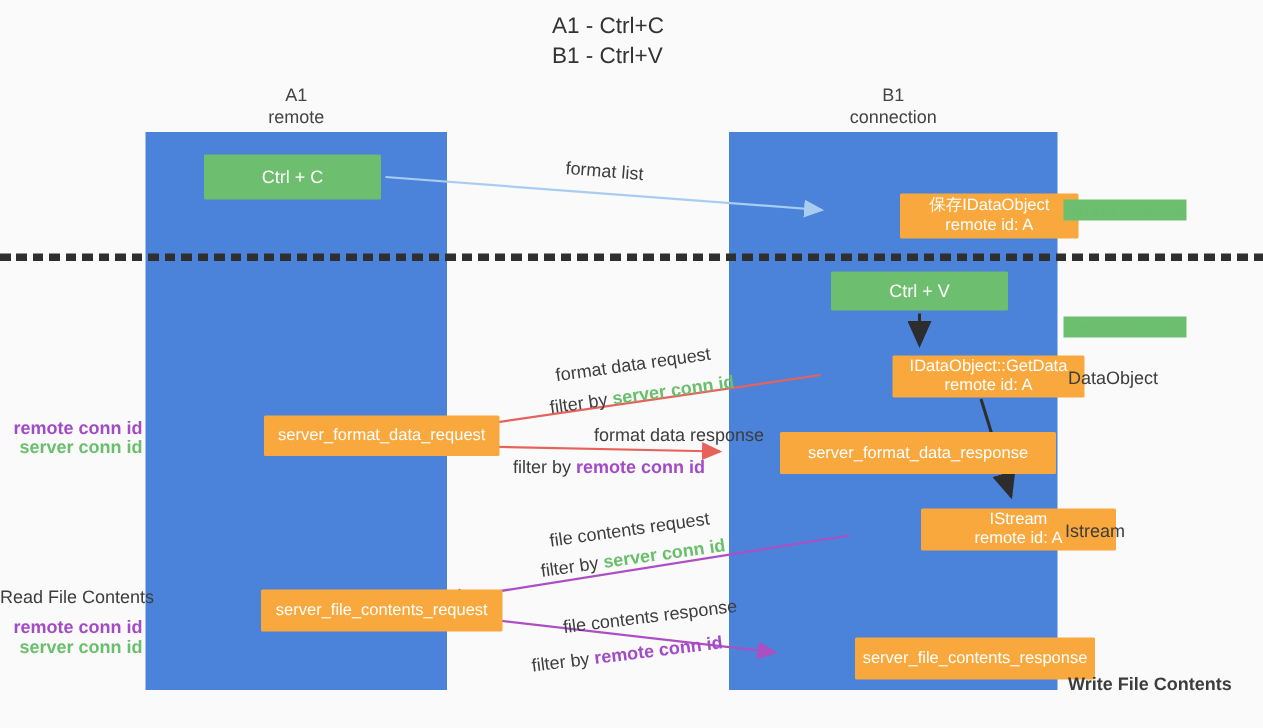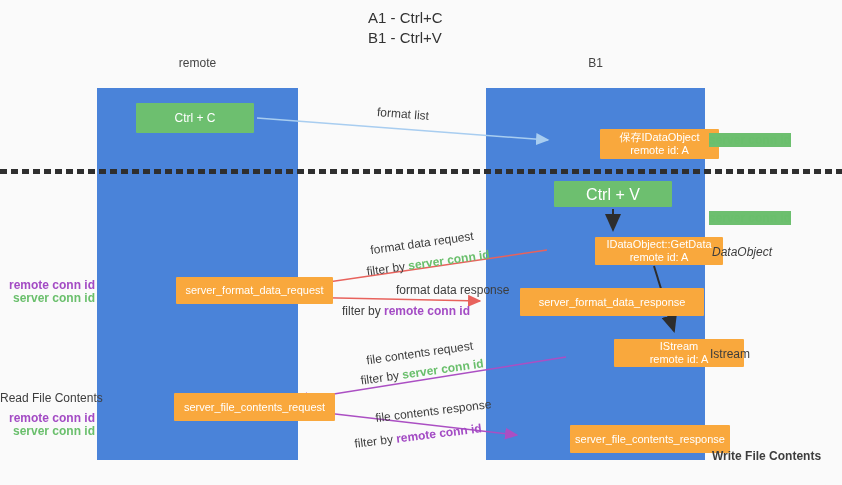--- a/index.html
+++ b/index.html
@@ -13,21 +13,21 @@
   .lane-header.b{left:486px;width:219px;}
   .title{position:absolute;left:368px;top:8px;font-size:15px;line-height:20px;color:#333;z-index:2;}
   .divider{position:absolute;left:0;top:169px;width:842px;height:5px;z-index:4;
     background:repeating-linear-gradient(90deg,#2f2f2f 0 7px,transparent 7px 11px);}
   .node{position:absolute;z-index:10;display:flex;flex-direction:column;align-items:center;justify-content:center;
     color:#fff;text-align:center;font-size:11px;line-height:13px;border-radius:1px;}
   .green{background:#6dbf6f;}
   .orange{background:#f9a83d;margin-left:46px;}
   .n-ctrlc{left:136px;top:103px;width:118px;height:30px;font-size:12px;}
   .n-save{left:554px;top:129px;width:119px;height:30px;}
-  .n-ctrlv{left:554px;top:181px;width:118px;height:26px;font-size:16px;}
+  .n-ctrlv{left:554px;top:181px;width:118px;height:26px;font-size:12px;}
   .n-getdata{left:549px;top:237px;width:128px;height:28px;}
   .n-fmtreq{left:130px;top:277px;width:157px;height:27px;}
   .n-fmtresp{left:474px;top:288px;width:184px;height:28px;justify-content:center;}
   .n-istream{left:568px;top:339px;width:130px;height:28px;}
   .n-filereq{left:128px;top:393px;width:161px;height:28px;}
   .n-fileresp{left:524px;top:425px;width:160px;height:28px;}
   .alabel{position:absolute;z-index:20;font-size:12px;color:#3d3d3d;white-space:nowrap;}
   .rot-dn{transform:rotate(4.5deg);}
   .rot-up8{transform:rotate(-8deg);}
   .rot-up7{transform:rotate(-7deg);}
@@ -43,24 +43,26 @@
 <body>
 
 <div class="stage">
 
   <div class="title">
     <div>A1 - Ctrl+C</div>
     <div>B1 - Ctrl+V</div>
   </div>
 
   <div class="lane-header a">
+    <div>A1</div>
     <div>remote</div>
   </div>
   <div class="lane-header b">
     <div>B1</div>
+    <div>connection</div>
   </div>
 
   <div class="lane lane-a"></div>
   <div class="lane lane-b"></div>
 
   <div class="divider"></div>
 
   <svg class="arrows" width="842" height="485">
     <defs>
       <marker id="mblue" markerWidth="9" markerHeight="8" refX="8" refY="4" orient="auto">
@@ -125,21 +127,21 @@
   <div class="alabel" style="left:342px;top:304px;"><span>filter by </span><span class="hl-purple">remote conn id</span></div>
 
   <div class="alabel rot-up8" style="left:366px;top:346px;">file contents request</div>
   <div class="alabel rot-up8" style="left:360px;top:365px;"><span>filter by </span><span class="hl-green">server conn id</span></div>
 
   <div class="alabel rot-up7" style="left:375px;top:404px;">file contents response</div>
   <div class="alabel rot-up7" style="left:354px;top:429px;"><span>filter by </span><span class="hl-purple">remote conn id</span></div>
 
   <div class="side green" style="left:709px;top:133px;">server conn id</div>
   <div class="side green" style="left:709px;top:211px;">server conn id</div>
-  <div class="side dark" style="left:712px;top:245px;font-style:italic;">DataObject</div>
+  <div class="side dark" style="left:712px;top:245px;">DataObject</div>
   <div class="side dark" style="left:710px;top:347px;">Istream</div>
   <div class="side dark" style="left:712px;top:449px;font-weight:bold;">Write File Contents</div>
 
   <div class="left-col" style="top:278px;color:#a34bc4;font-weight:bold;">remote conn id</div>
   <div class="left-col" style="top:291px;color:#6abf6c;font-weight:bold;">server conn id</div>
   <div class="left-col" style="top:391px;color:#3d3d3d;">Read File Contents</div>
   <div class="left-col" style="top:411px;color:#a34bc4;font-weight:bold;">remote conn id</div>
   <div class="left-col" style="top:424px;color:#6abf6c;font-weight:bold;">server conn id</div>
 
 </div>

